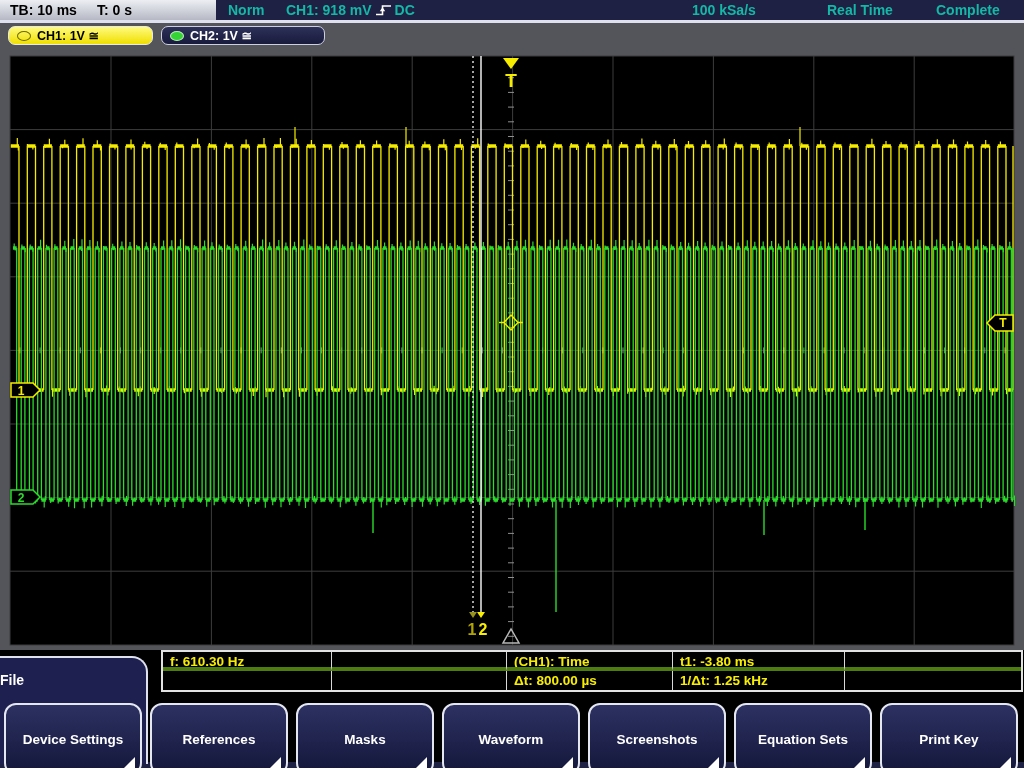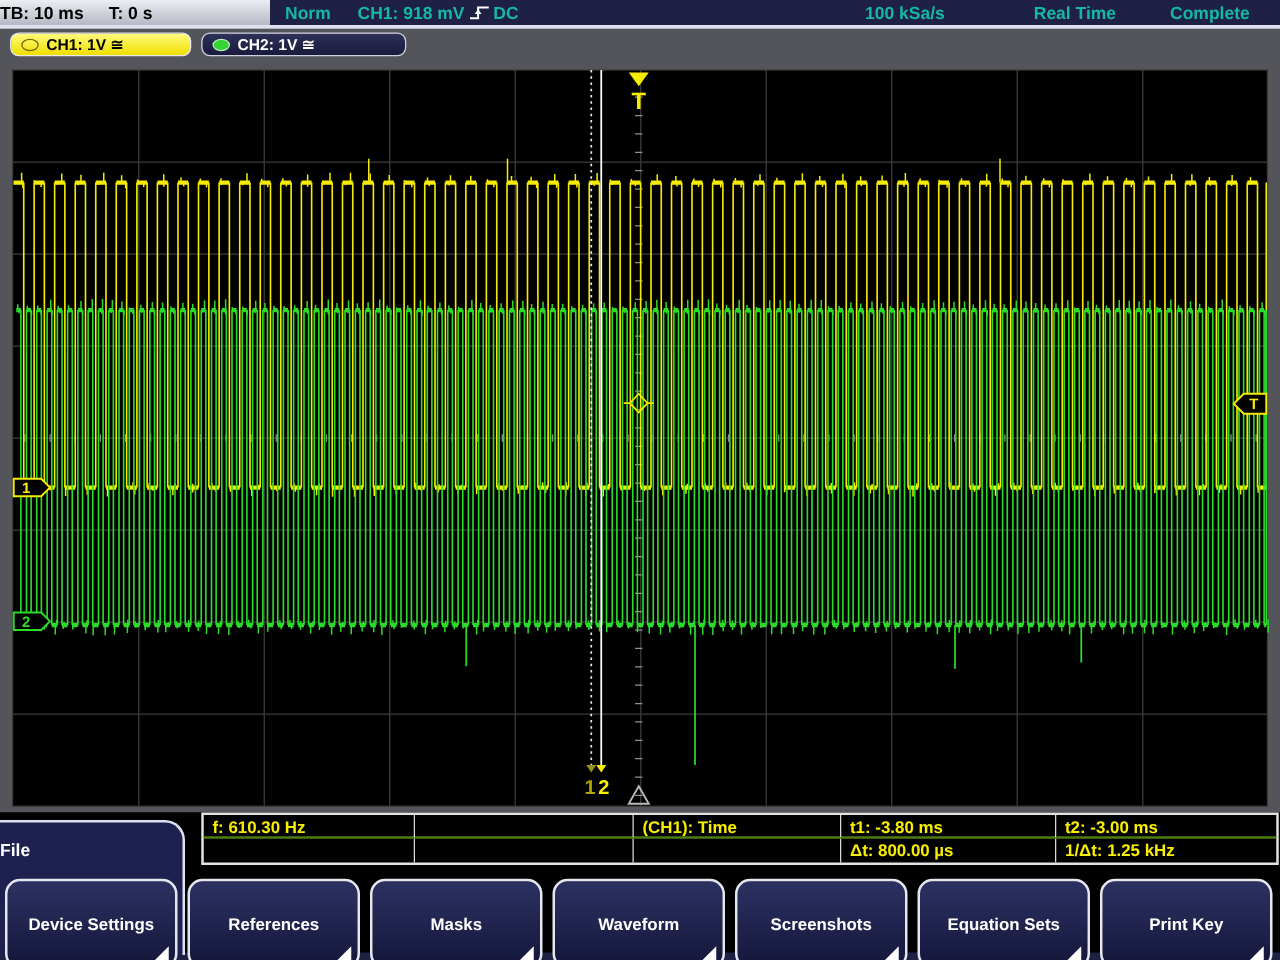--- a/index.html
+++ b/index.html
@@ -7,21 +7,21 @@
     width:1024px;height:768px;position:relative;overflow:hidden;
     background:#000;font-family:"Liberation Sans",sans-serif;
     -webkit-font-smoothing:none;
   }
   
   .topbar{position:absolute;left:0;top:0;width:1024px;height:20px;
     background:#1e2144;border-bottom:3px solid #dfe2ee;z-index:5}
   .tb-left{position:absolute;left:0;top:0;width:216px;height:20px;
     background:linear-gradient(#eceef3,#b6b9c4);color:#000;
     font-weight:bold;font-size:14px;line-height:20px}
-  .tb-left span{}
+  .tb-left span{margin-left:10px}
   .tb-left .tt{margin-left:20px}
   .tbr{position:absolute;top:0;height:20px;color:#14b8a6;font-weight:bold;
     font-size:14px;line-height:20px;white-space:nowrap}
   .edge-ic{display:inline-block;vertical-align:-2px;margin:0 3px}
   
   .tabs{position:absolute;left:0;top:23px;width:1024px;height:27px;z-index:4}
   .tab{position:absolute;top:3px;height:19px;border-radius:7px;
     font-weight:bold;font-size:12.5px;line-height:19px;padding-left:8px;
     box-sizing:border-box;cursor:pointer}
   .tab-ch1{left:8px;width:145px;background:linear-gradient(#fffb7d,#efdf00);
@@ -30,21 +30,21 @@
     border:1px solid #cdd0e0;color:#fff}
   .dot{display:inline-block;width:12px;height:8px;border-radius:50%;
     vertical-align:-1px;margin-right:6px}
   .dot1{border:1.5px solid #6e6a00;background:transparent}
   .dot2{border:1px solid #bfe8bf;background:#35d435}
   
   .results{position:absolute;left:161px;top:650px;z-index:6;
     background:#000;border:2px solid #e2e2e2;display:grid;
     grid-template-columns:169px 175px 166px 172px 176px;
     grid-template-rows:19px 19px}
-  .results .cell{border-right:1px solid #d9d9d9;border-bottom:2px solid #4d7c0f;
+  .results .cell{border-right:1px solid #d9d9d9;border-bottom:4px solid #4d7c0f;
     color:#f8ee00;font-weight:bold;font-size:13.5px;line-height:19px;
     padding-left:7px;white-space:nowrap;overflow:hidden}
   .results .cell:nth-child(5n){border-right:none}
   .results .cell:nth-child(n+6){border-bottom:none}
   
   .file-panel{position:absolute;left:0;top:656px;width:146px;height:106px;
     background:#1e2150;border-top:2px solid #dfe2ee;border-right:2px solid #dfe2ee;
     border-radius:0 16px 0 0;z-index:5}
   .file-panel .title{display:block;margin:14px 0 0 0;color:#fff;
     font-weight:bold;font-size:14px}
@@ -136,21 +136,20 @@
     <polygon points="11,490 33,490 40,497 33,504 11,504" fill="#000" stroke="#2bdc2b" stroke-width="1.5"></polygon>
     <text x="21" y="501.5" fill="#2bdc2b" font-size="12" font-weight="bold" text-anchor="middle">2</text>
     <polygon points="511,629 503,643 519,643" fill="none" stroke="#b9b9b9" stroke-width="1.5"></polygon>
   </svg>
 
 <div class="results">
   <div class="cell">f: 610.30 Hz</div>
   <div class="cell"></div>
   <div class="cell">(CH1): Time</div>
   <div class="cell">t1: -3.80 ms</div>
-  <div class="cell">t2: -3.00 ms</div>
   <div class="cell"></div>
   <div class="cell"></div>
   <div class="cell"></div>
   <div class="cell">Δt: 800.00 µs</div>
   <div class="cell">1/Δt: 1.25 kHz</div>
 </div>
 
 <div class="file-panel">
   <span class="title">File</span>
 </div>

